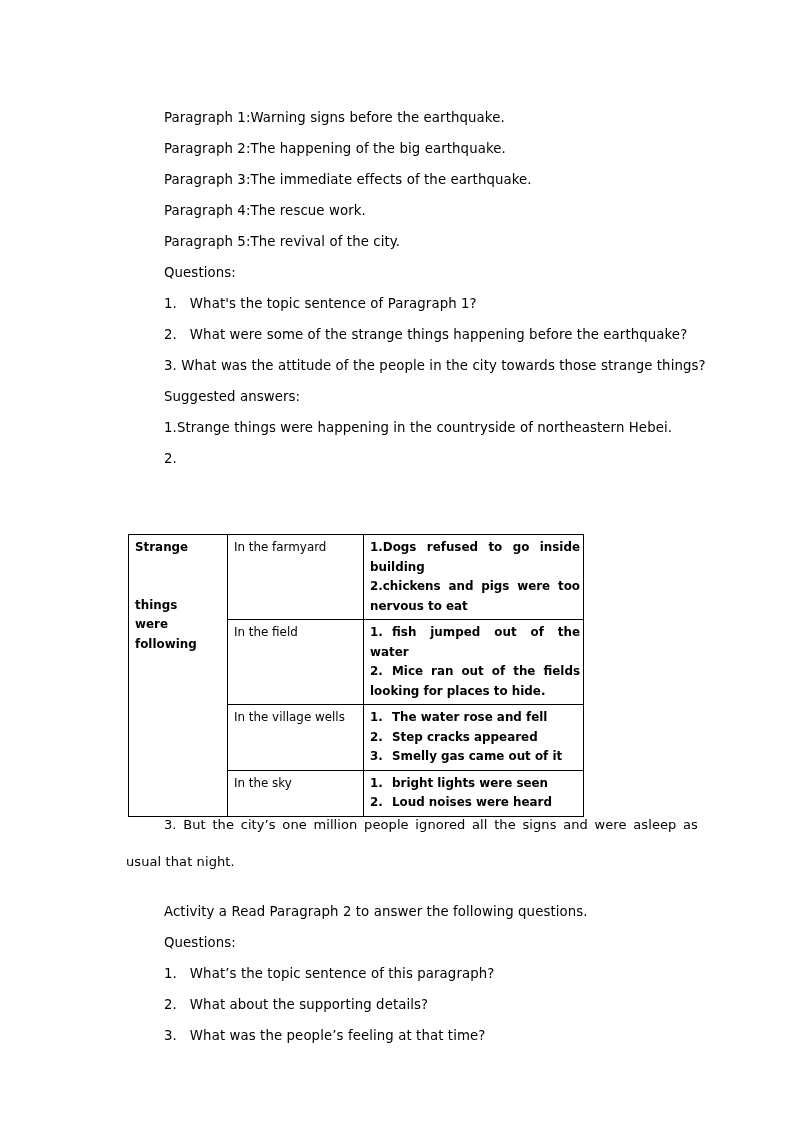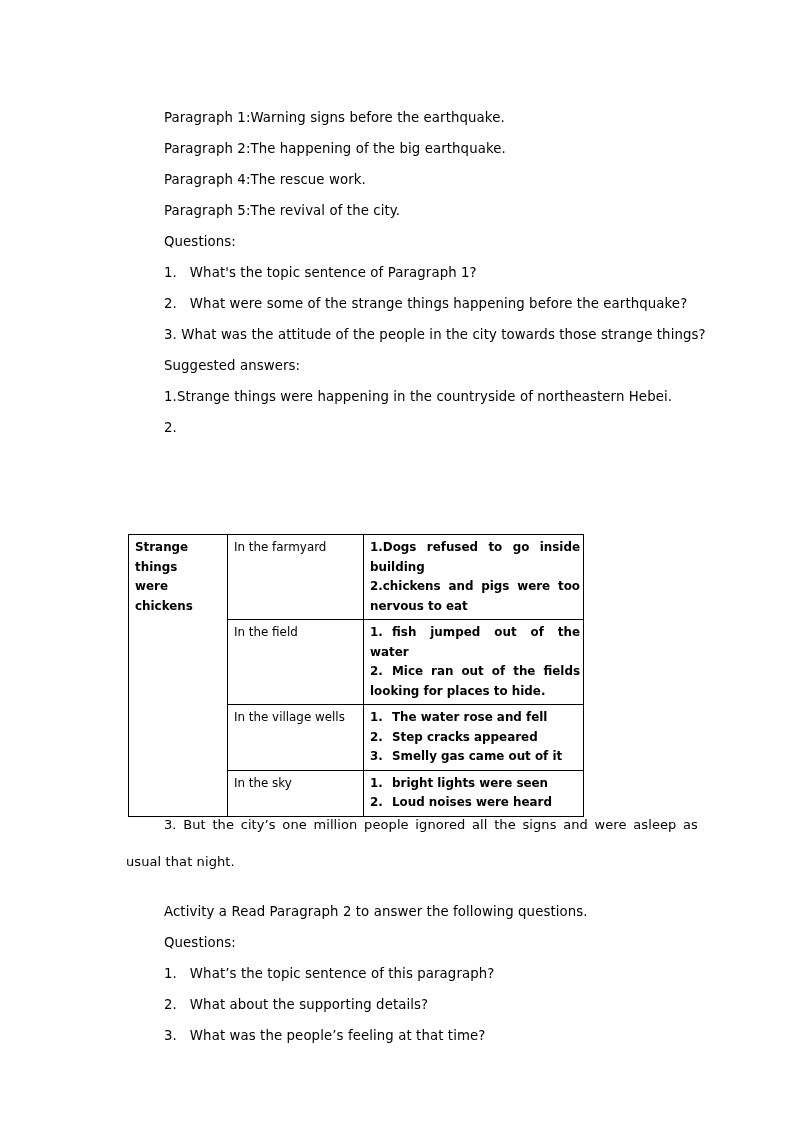--- a/index.html
+++ b/index.html
@@ -107,37 +107,39 @@
     width: 22px;
   }
   .col-a-line {
     font-weight: bold;
     white-space: pre;
   }
   .col-a-just {
     font-weight: bold;
     text-align: justify;
     text-align-last: left;
+    margin-top: 38px;
   }
   .after-table {
     position: absolute;
     left: 148px;
     top: 790px;
     width: 534px;
   }
 </style>
 </head>
 <body>
 
 <div class="page">
 
   <div class="content">
 
     <div class="line">Paragraph 1:Warning signs before the earthquake.</div>
     <div class="line">Paragraph 2:The happening of the big earthquake.</div>
+    <div class="line">Paragraph 3:The immediate effects of the earthquake.</div>
     <div class="line">Paragraph 4:The rescue work.</div>
     <div class="line">Paragraph 5:The revival of the city.</div>
 
 
 
     <div class="line">Questions:</div>
 
     <div class="line">1.   What's the topic sentence of Paragraph 1?</div>
     <div class="line">2.   What were some of the strange things happening before the earthquake?</div>
     <div class="line">3. What was the attitude of the people in the city towards those strange things?</div>
@@ -150,21 +152,21 @@
 
   </div>
 
   <div class="table-wrap">
     <table class="strange">
       <tbody>
         <tr>
           <td class="col-a" rowspan="4">
             <div class="col-a-line">Strange</div>
             <div class="col-a-just">things&nbsp; &nbsp; were</div>
-            <div class="col-a-line">chickens</div>
+            <div class="col-a-line">following</div>
           </td>
           <td class="col-b">In the farmyard</td>
           <td class="col-c">
             <div class="cell-line-just">1.Dogs refused to go inside building</div>
             <div class="cell-line-just">2.chickens and pigs were too nervous to eat</div>
           </td>
         </tr>
         <tr>
           <td class="col-b">In the field</td>
           <td class="col-c">

